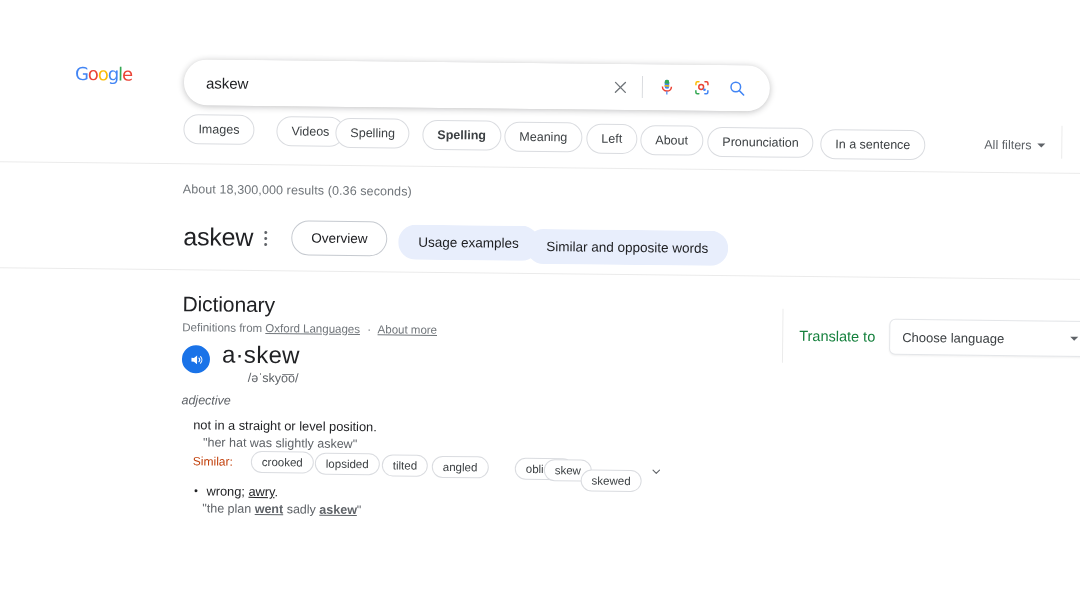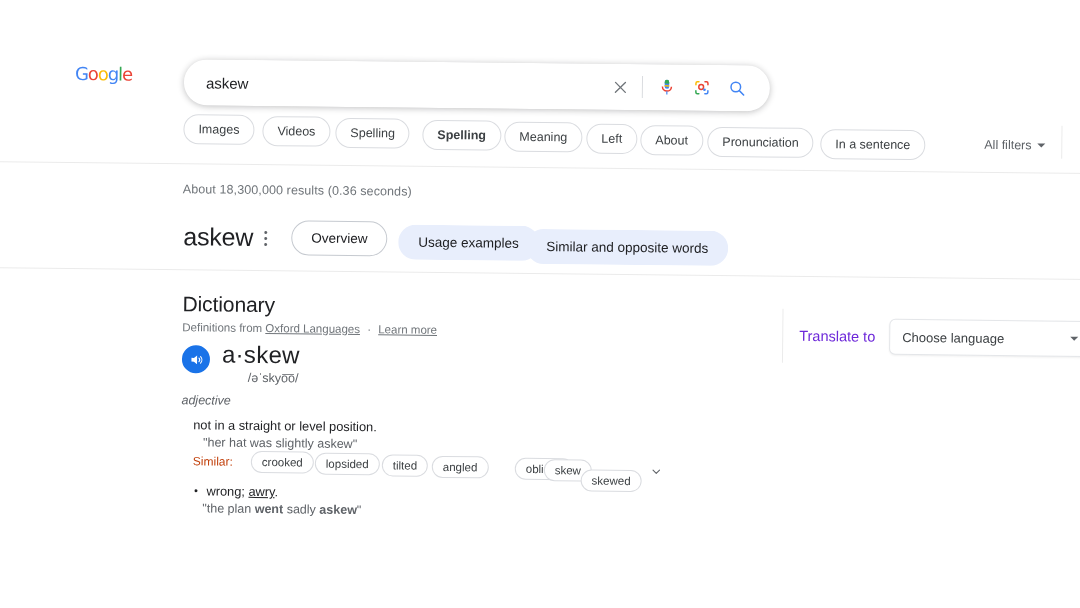--- a/index.html
+++ b/index.html
@@ -268,21 +268,21 @@
     font-size: 12.8px;
     color: #202124;
     line-height: 1.35;
   }
   .def-ex {
     font-size: 12.5px;
     color: #5f6368;
     margin-top: 2px;
     padding-left: 10px;
   }
-  .def-ex b { font-weight: 700; color: #5f6368; }
+  .def-ex b { font-weight: 700; color: #5f6368; text-decoration: underline; }
 
   .similar-row {
     position: absolute;
     left: 12px; top: 158px;
     width: 540px;
     height: 26px;
   }
   .similar-label {
     position: absolute;
     left: 0; top: 4px;
@@ -344,21 +344,21 @@
     width: 310px;
     height: 54px;
     display: flex;
     align-items: center;
     gap: 14px;
     border-left: 1px solid #ebebeb;
     padding-left: 16px;
   }
   .tr-label {
     font-size: 14.5px;
-    color: #6d28d9;
+    color: #15803d;
     white-space: nowrap;
   }
   .tr-select {
     flex: 1 1 auto;
     height: 36px;
     border: 1px solid #e4e6e9;
     border-radius: 6px;
     background: #fff;
     display: flex;
     align-items: center;
@@ -427,21 +427,21 @@
           <svg width="18" height="18" viewBox="0 0 24 24">
             <circle cx="10.5" cy="10.5" r="6.4" fill="none" stroke="#4285f4" stroke-width="2"></circle>
             <path d="M15.4 15.4 L21 21" stroke="#4285f4" stroke-width="2.2" stroke-linecap="round"></path>
           </svg>
         </button>
       </div>
     </div>
 
     <div class="chips-row">
       <div class="chip" style="left:0px;   top:0px;text-align:right;">Images</div>
-      <div class="chip" style="left:79px;  top:1px;">Videos</div>
+      <div class="chip" style="left:93px;  top:1px;">Videos</div>
       <div class="chip" style="left:152px; top:2px;">Spelling</div>
       <div class="chip" style="left:239px; top:3px;font-weight:bold;">Spelling</div>
       <div class="chip" style="left:321px; top:4px;">Meaning</div>
       <div class="chip" style="left:403px; top:5px;">Left</div>
       <div class="chip" style="left:457px; top:6px;">About</div>
       <div class="chip" style="left:524px; top:7px;">Pronunciation</div>
       <div class="chip" style="left:637px; top:8px;">In a sentence</div>
     </div>
 
     <div class="all-filters">
@@ -468,21 +468,21 @@
   </div>
 
   <div class="dict">
 
     <div class="dict-title">Dictionary</div>
 
     <div class="dict-sub">
       <span>Definitions from</span>
       <span class="lnk">Oxford Languages</span>
       <span class="dot">·</span>
-      <span class="lnk">Learn more</span>
+      <span class="lnk">About more</span>
     </div>
 
     <div class="pron-row">
       <div class="speaker" aria-label="Listen">
         <svg width="15" height="15" viewBox="0 0 24 24">
           <path fill="#ffffff" d="M4 9v6h4l5 4V5L8 9H4z"></path>
           <path d="M16 9.2a4 4 0 0 1 0 5.6" stroke="#ffffff" stroke-width="1.7" fill="none" stroke-linecap="round"></path>
           <path d="M18.6 6.8a7.5 7.5 0 0 1 0 10.4" stroke="#ffffff" stroke-width="1.7" fill="none" stroke-linecap="round"></path>
         </svg>
       </div>

